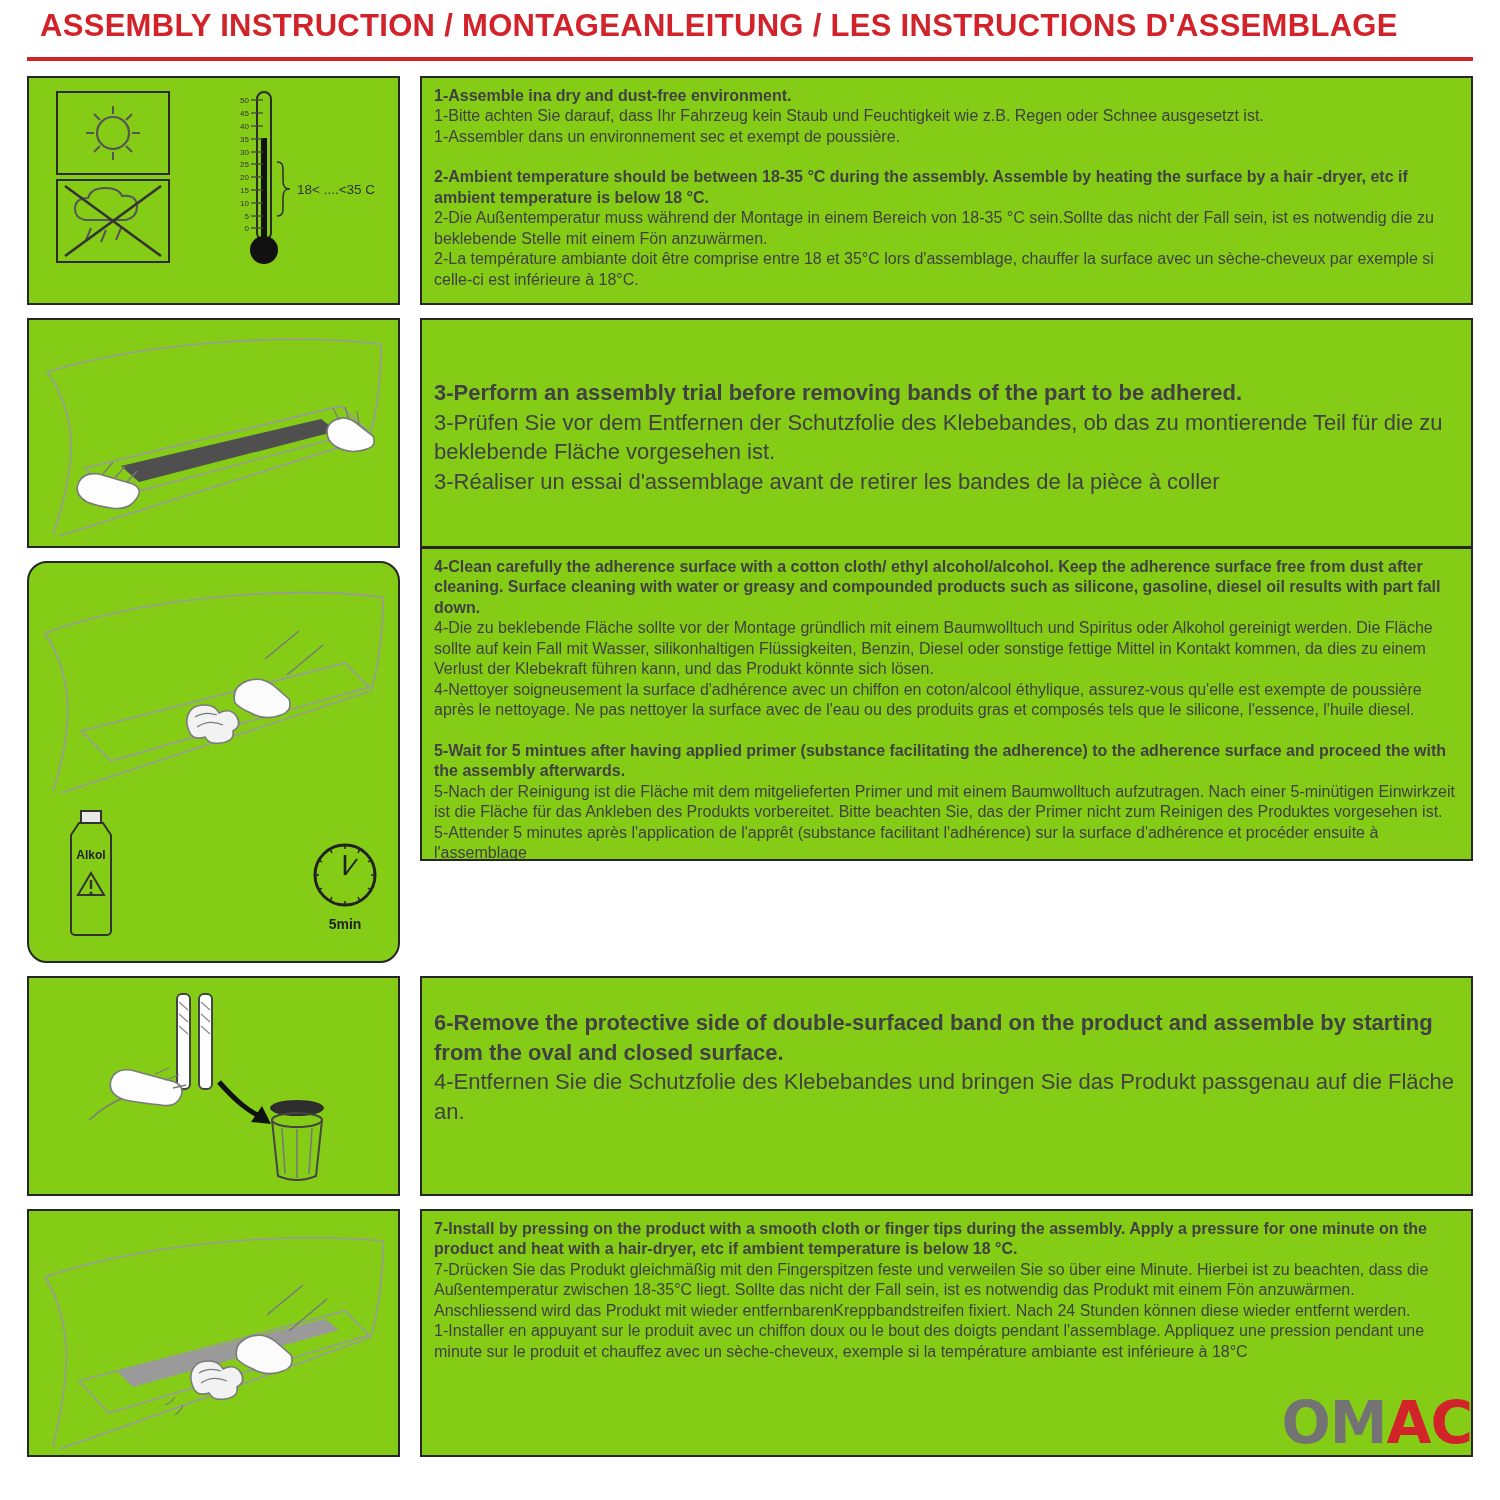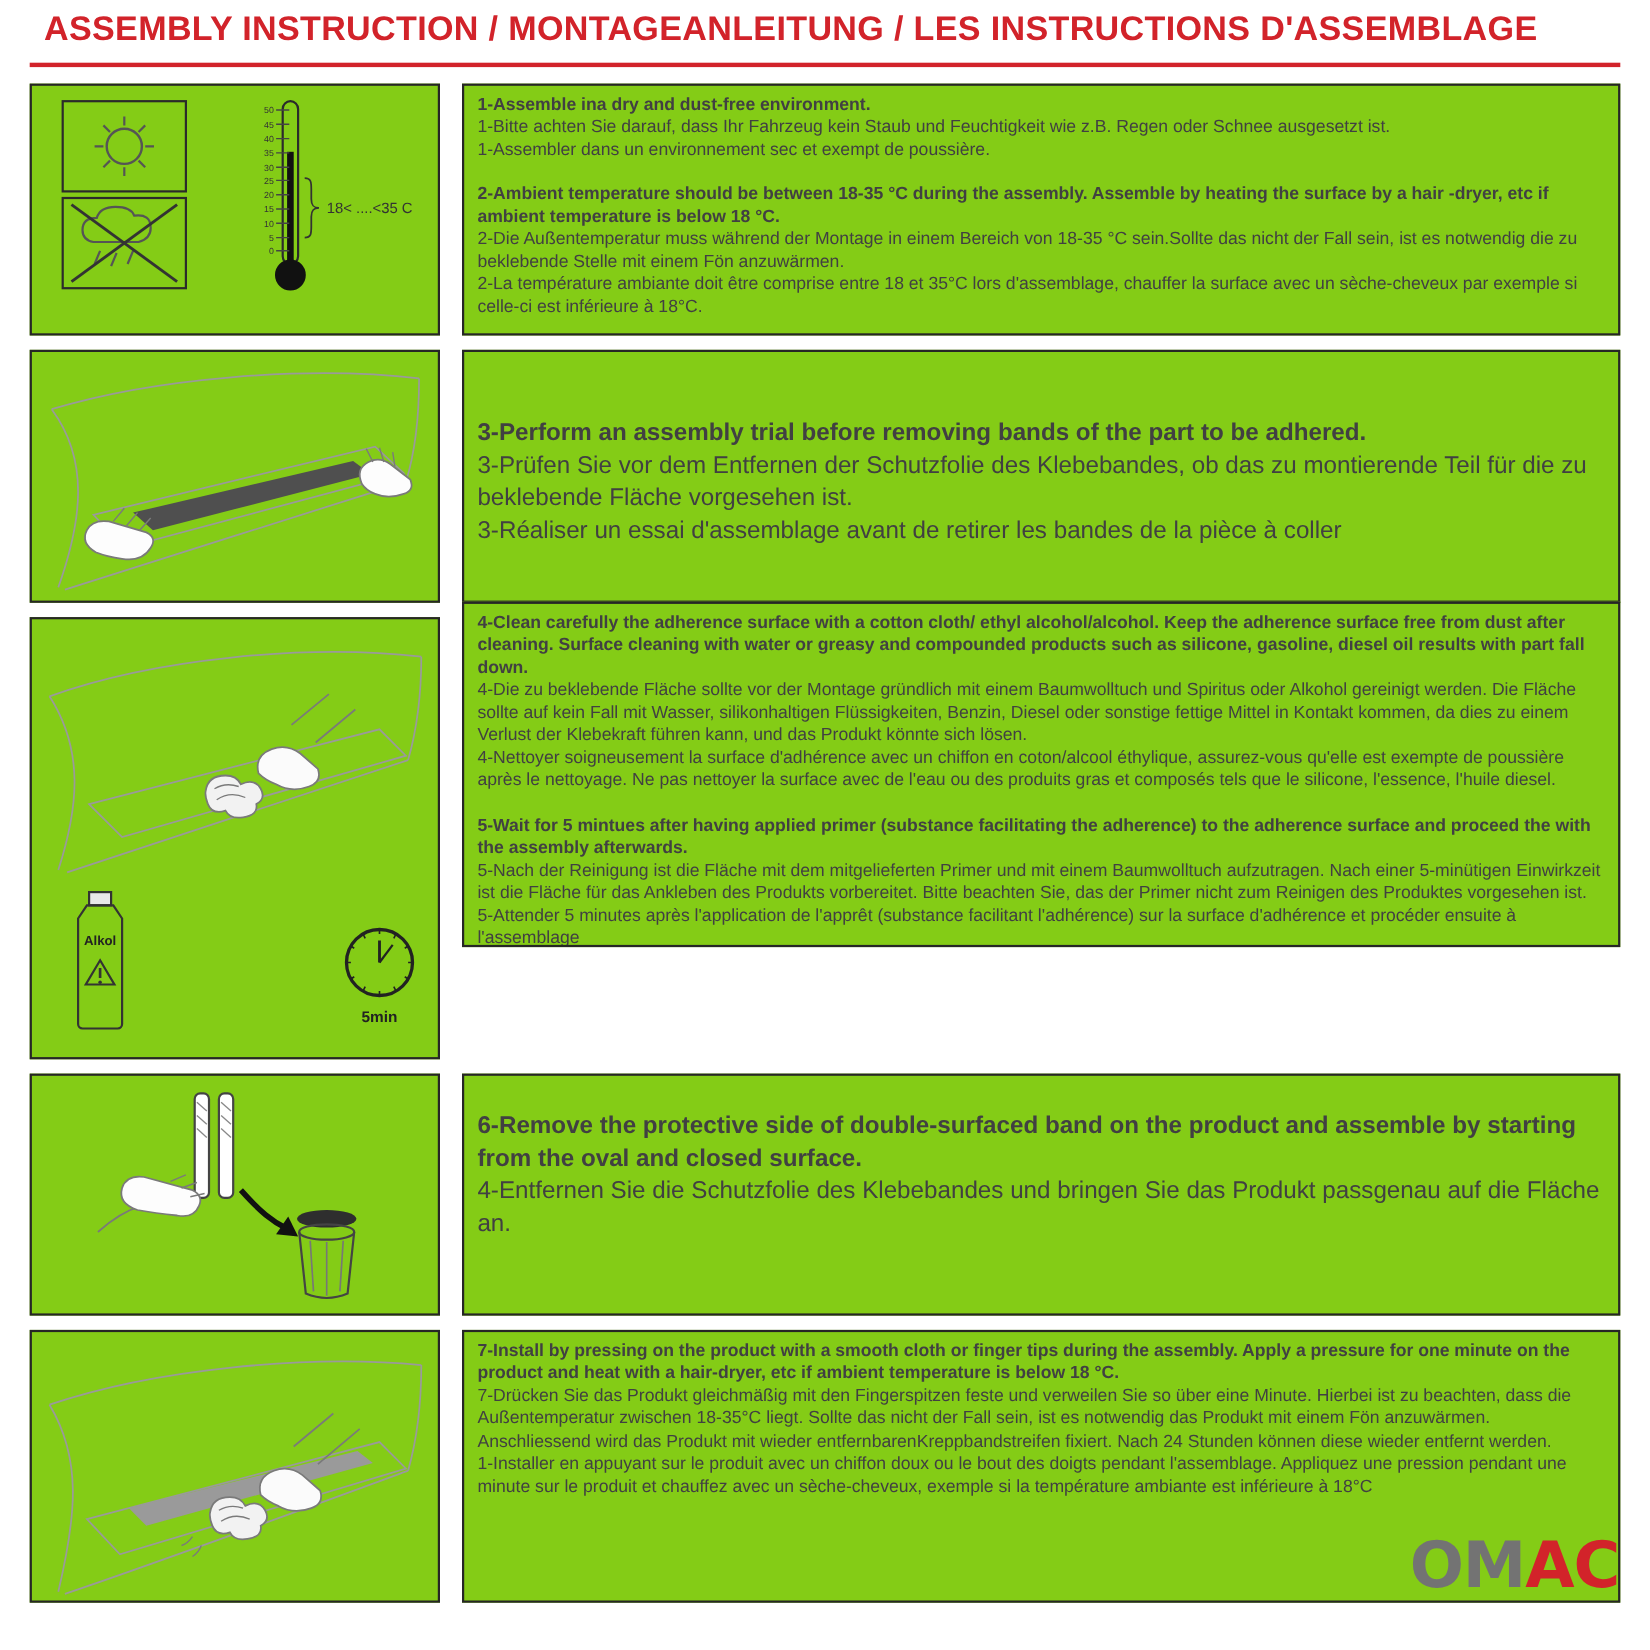--- a/index.html
+++ b/index.html
@@ -139,21 +139,21 @@
         <path d="M310,100 l-6,-12 M320,100 l-4,-13 M330,104 l-2,-13" stroke-width="1.3" fill="none"></path>
       </g>
     </svg>
   </div>
   <div class="box textbox txt big pad-3" style="top:318px;height:230px;">
     <p class="b">3-Perform an assembly trial before removing bands of the part to be adhered.</p>
     <p>3-Prüfen Sie vor dem Entfernen der Schutzfolie des Klebebandes, ob das zu montierende Teil für die zu beklebende Fläche vorgesehen ist.</p>
     <p>3-Réaliser un essai d'assemblage avant de retirer les bandes de la pièce à coller</p>
   </div>
 
-  <div class="box imgbox" style="top:561px;height:402px;">
+  <div class="box imgbox" style="top:561px;height:402px;border-radius:20px;">
     <svg viewBox="0 0 369 398">
       <g stroke="#9a9a9a" stroke-width="1.6" fill="none">
         <path d="M16,70 C110,36 250,22 354,34"></path>
         <path d="M16,70 C48,120 42,172 24,228"></path>
         <path d="M354,34 C354,70 350,100 342,128"></path>
         <path d="M32,230 C130,198 244,160 342,128"></path>
         <path d="M52,168 L316,100 L340,124 L82,198 Z"></path>
       </g>
       <g stroke="#7a7a7a" stroke-width="1.6" fill="#fbfbfb">
         <path d="M236,96 l34,-28 M258,112 l36,-30" fill="none"></path>

